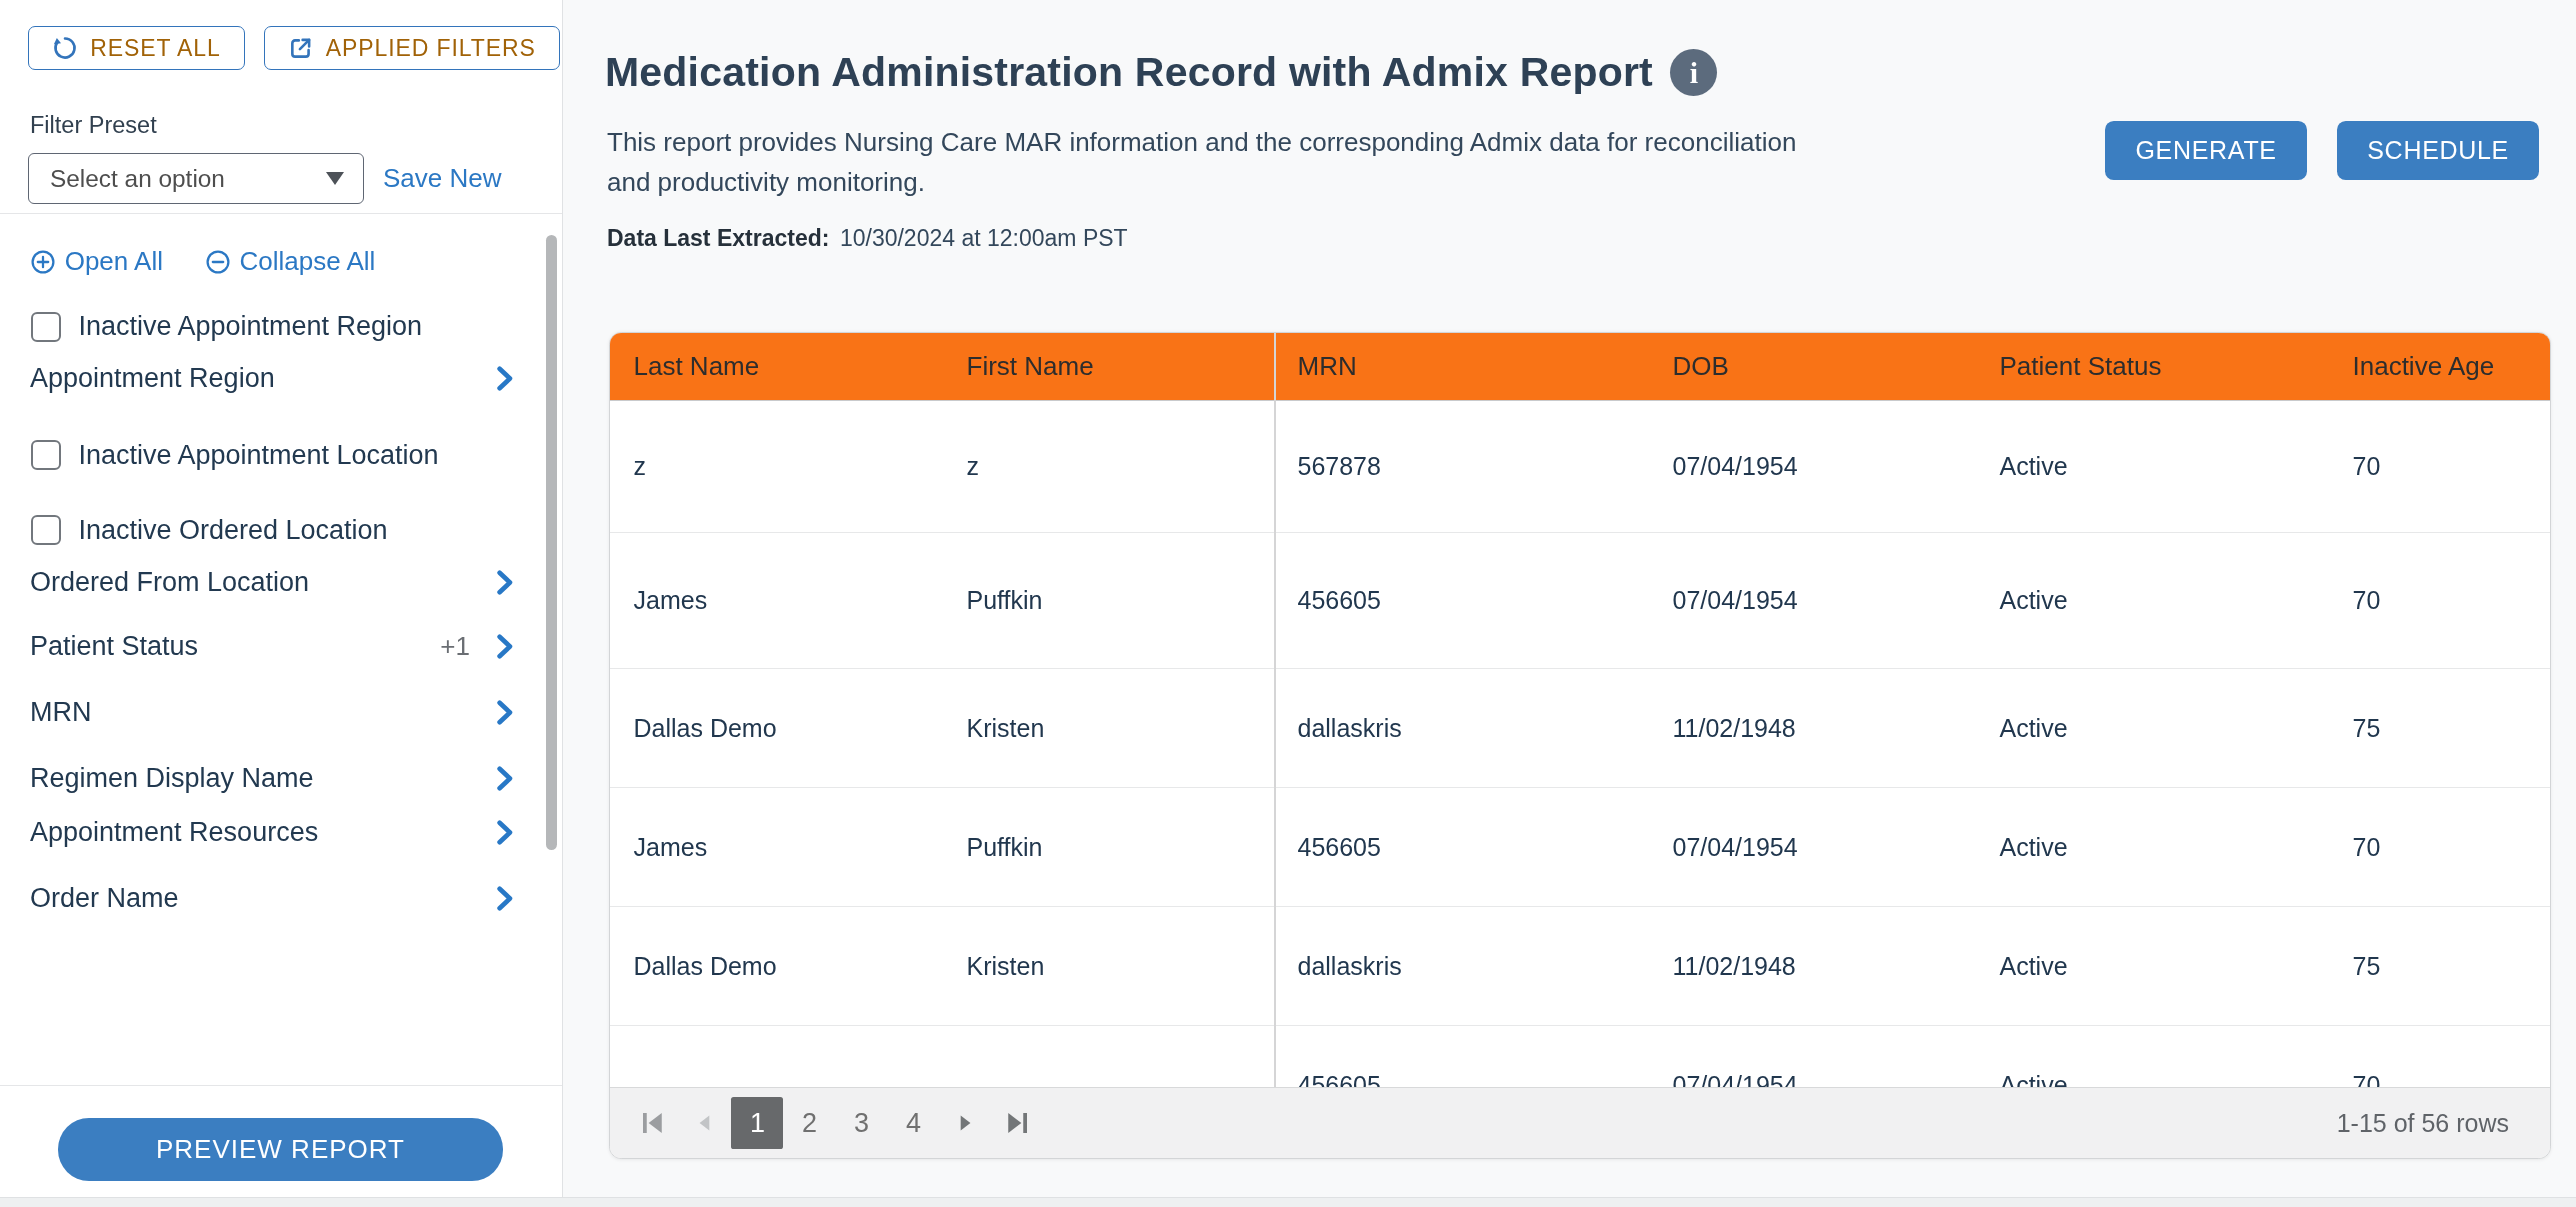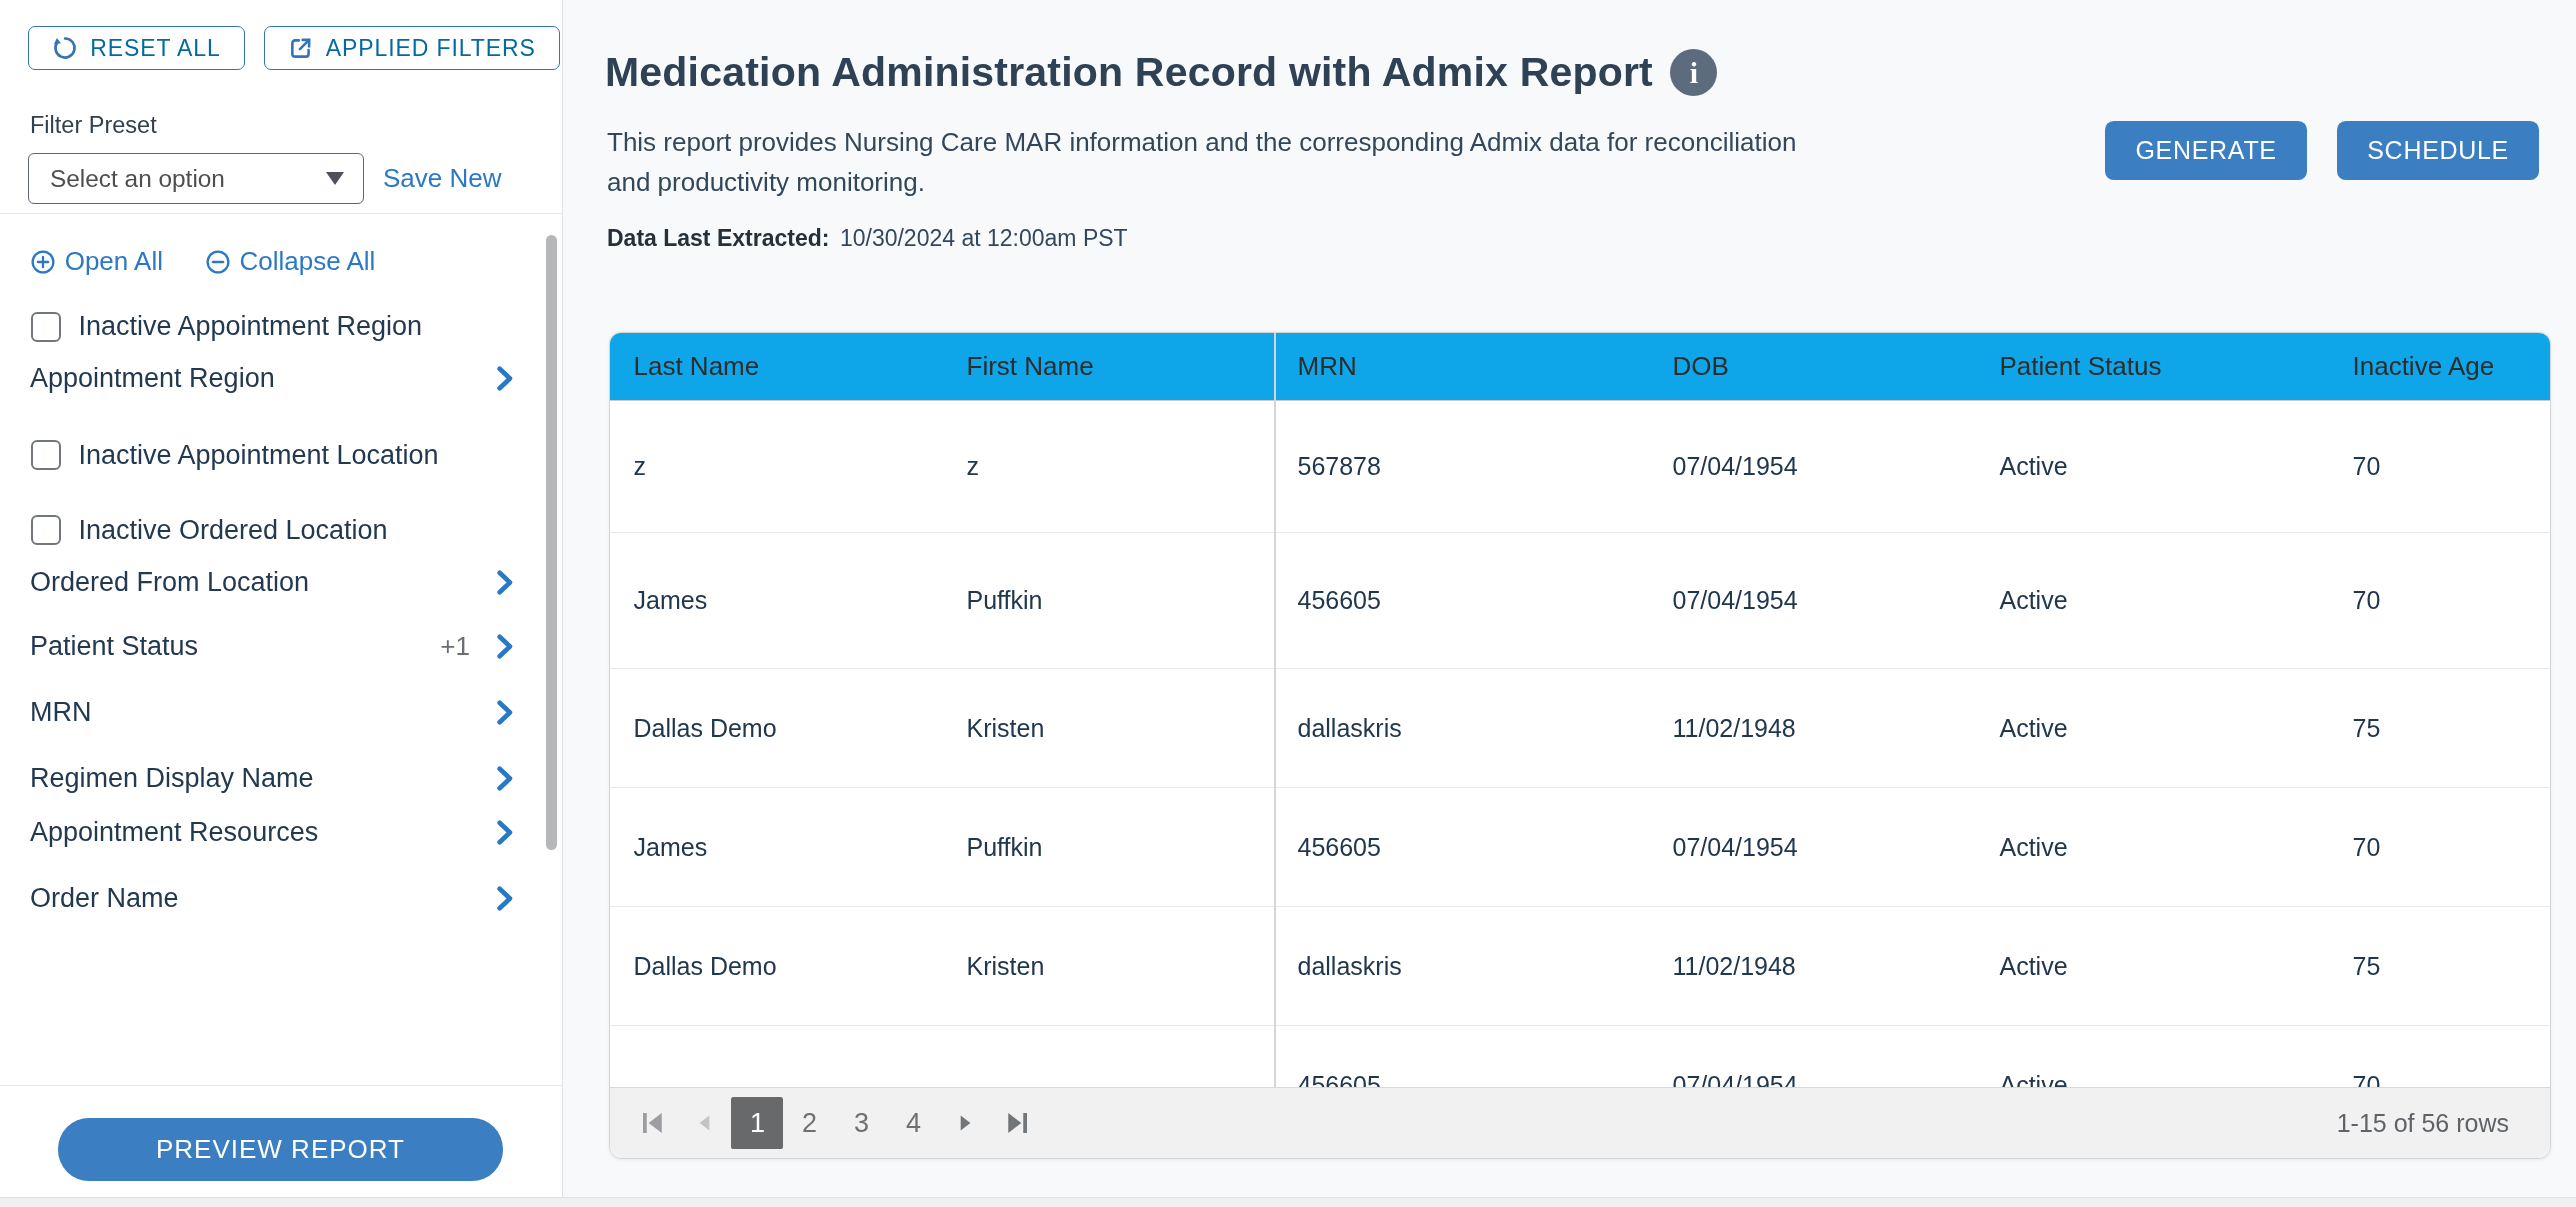--- a/index.html
+++ b/index.html
@@ -14,21 +14,21 @@
   
   .sidebar {
     position:absolute; left:0; top:0; width:563px; height:1198px;
     background:#ffffff; border-right:1.7px solid #e0e2e4;
   }
   .sb-top-buttons { display:flex; gap:19px; margin:26px 0 0 28px; }
   .btn-outline {
     display:inline-flex; align-items:center; gap:12.2px;
     height:44px; padding:0 23px;
     border:1.7px solid #3374bb; border-radius:7px;
-    color:#0369a1; font-size:23px; letter-spacing:0.9px;
+    color:#a16207; font-size:23px; letter-spacing:0.9px;
     background:#fff; cursor:pointer; white-space:nowrap;
   }
   .sb-preset-label { margin:42px 0 0 30px; font-size:23.5px; color:#31404f; }
   .sb-preset-row { display:flex; align-items:center; margin:14px 0 0 28px; }
   .select-box {
     width:336px; height:51px; border:1.7px solid #5f6673; border-radius:6px;
     display:flex; align-items:center; padding:0 19px 0 21px;
     background:#fff; cursor:pointer;
   }
   .select-box .sel-text { flex:1; font-size:24.4px; color:#4e4e4e; }
@@ -81,21 +81,21 @@
     height:59px; padding:0 30px; background:#3b7ec1; border:none; border-radius:8.7px;
     color:#fff; font-size:25px; letter-spacing:0.7px; cursor:pointer; font-family:inherit;
   }
 
   
   .table-card {
     position:absolute; left:44px; top:332px; width:1942px; height:827px;
     background:#fff; border:1.7px solid #d3d5d7; border-radius:12.2px; overflow:hidden;
     box-shadow:0 0.9px 3.5px rgba(0,0,0,0.07);
   }
-  .t-header { display:flex; height:68px; background:#0ea5e9; border-bottom:1.7px solid #c9cacc; }
+  .t-header { display:flex; height:68px; background:#f97316; border-bottom:1.7px solid #c9cacc; }
   .t-header .th {
     display:flex; align-items:center; padding-left:23.5px;
     font-size:26px; color:#2d2d2d;
   }
   .t-body { height:689px; overflow:hidden; }
   .t-row { display:flex; border-bottom:1.7px solid #e7e8e9; background:#fff; }
   .t-row .td { display:flex; align-items:center; padding-left:23.5px; font-size:25px; color:#21374e; }
   .c0{width:333px;} .c1{width:331px;} .c2{width:375px;} .c3{width:327px;} .c4{width:353px;} .c5{width:221px;}
   .h151{height:132px;} .h156{height:136px;} .h136{height:119px;} .h138{height:120px;}
   .pinned-divider { position:absolute; left:664px; top:0; width:1.7px; height:757px; background:#d5d5d6; }

